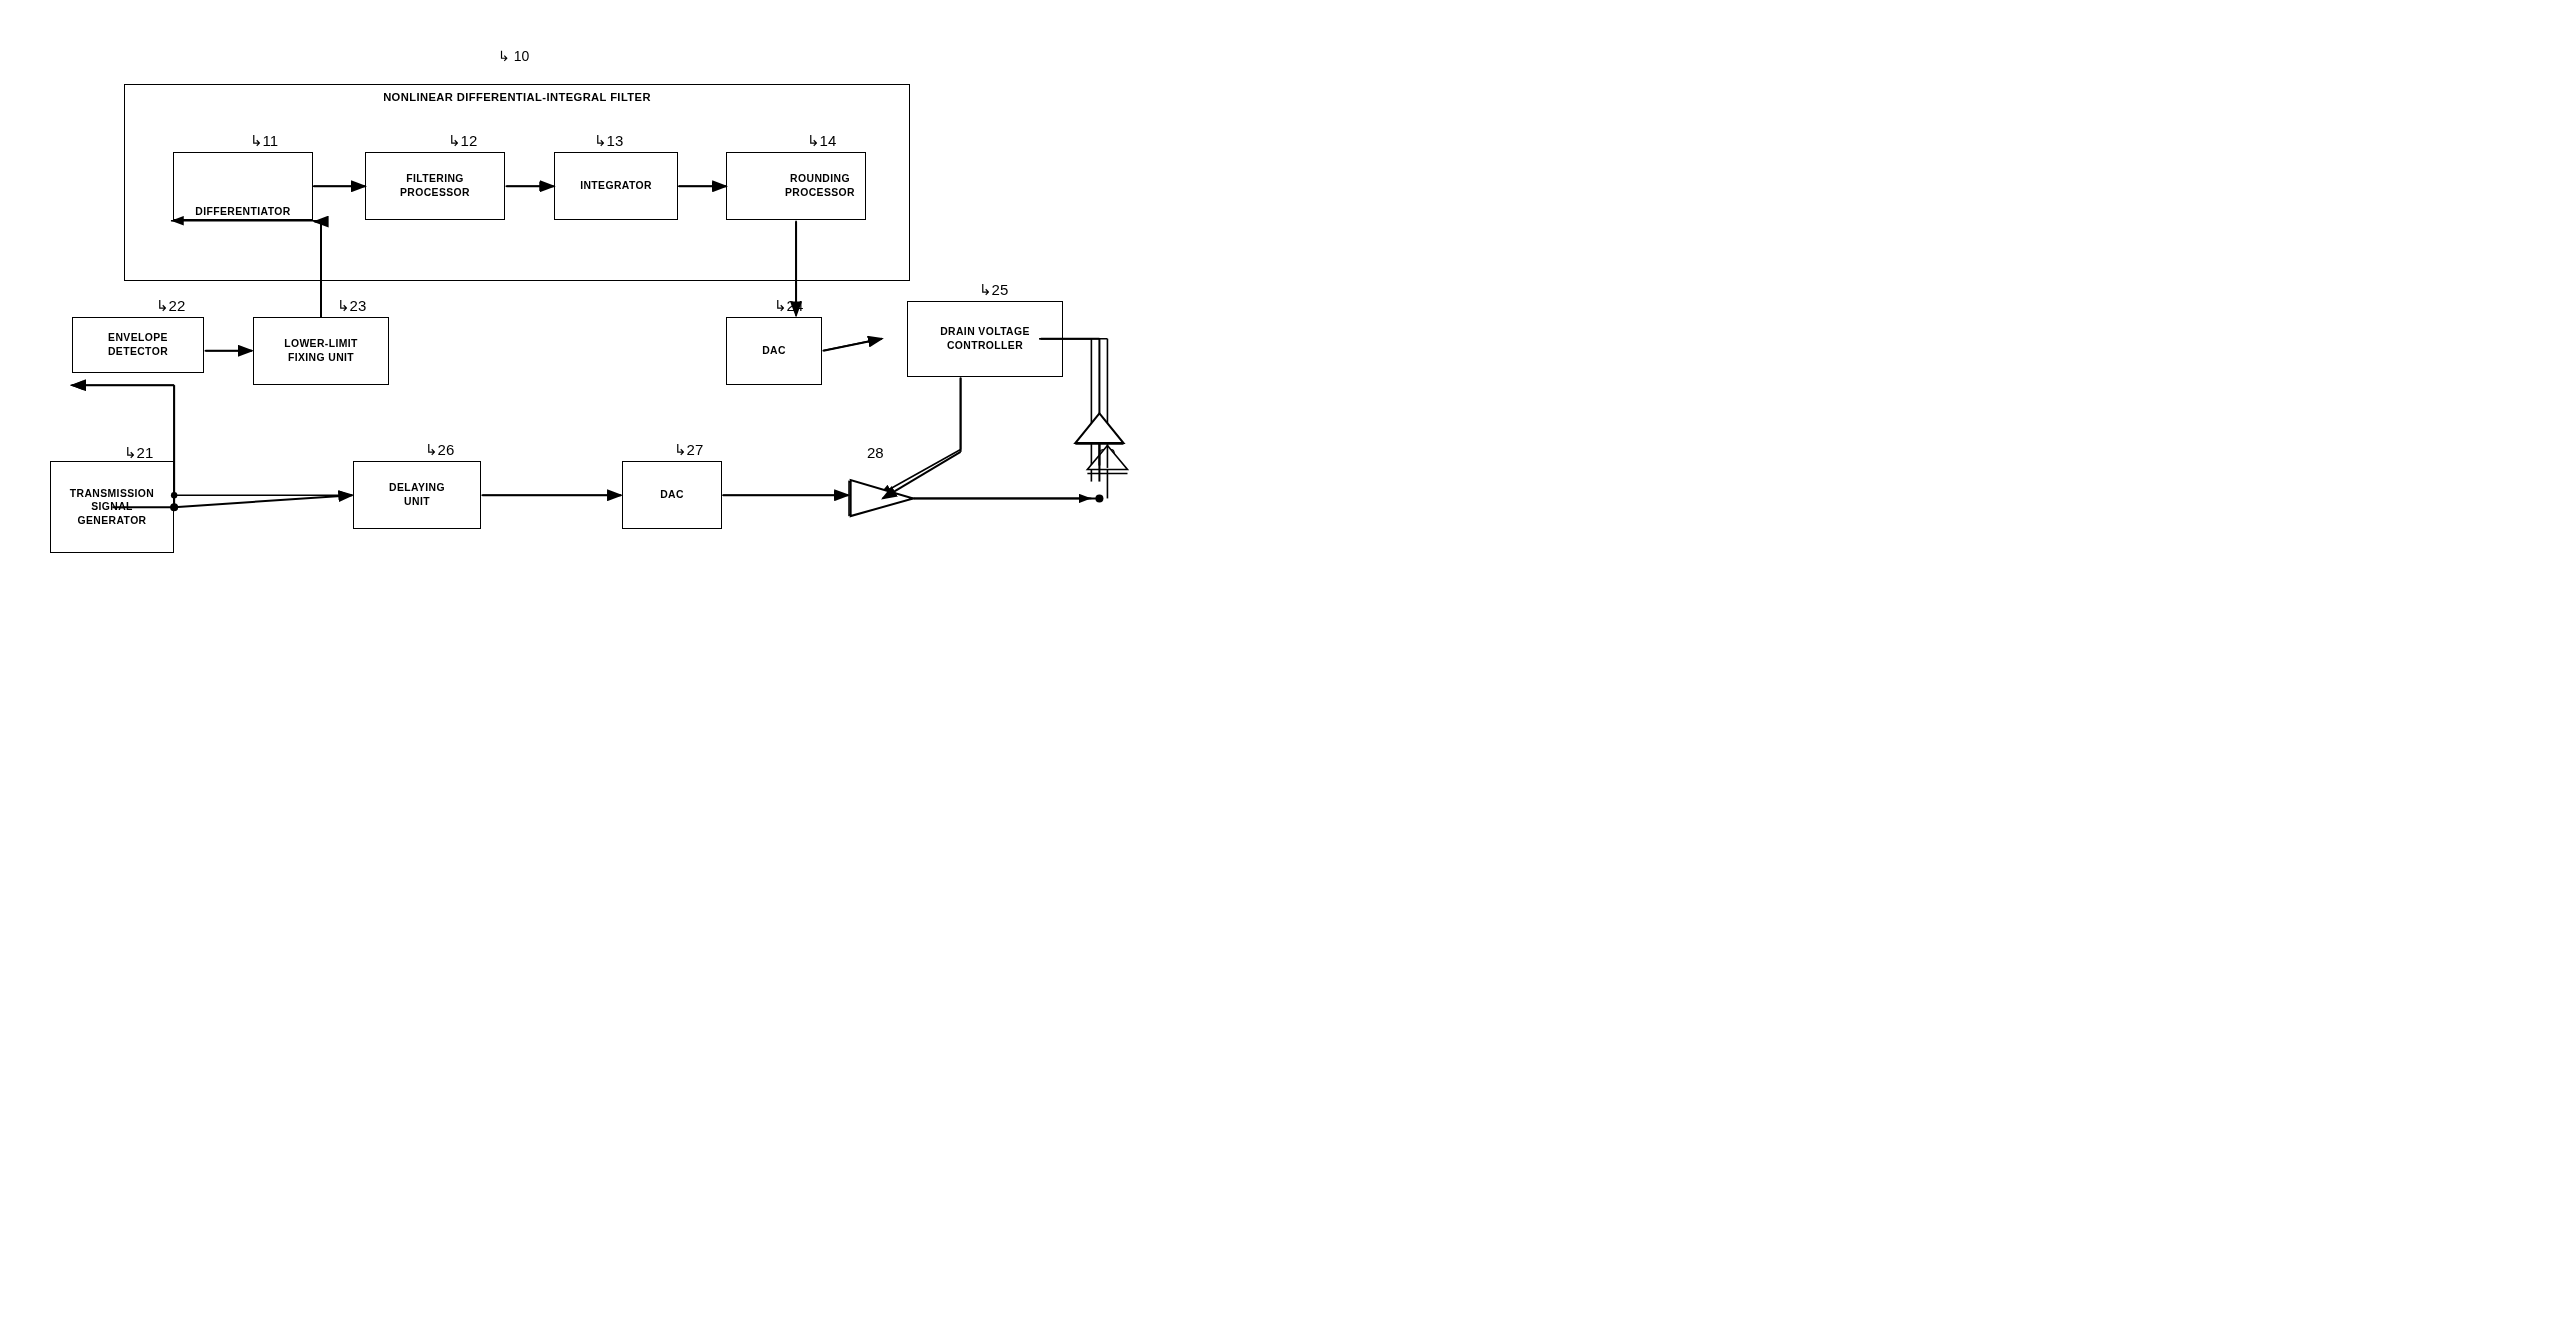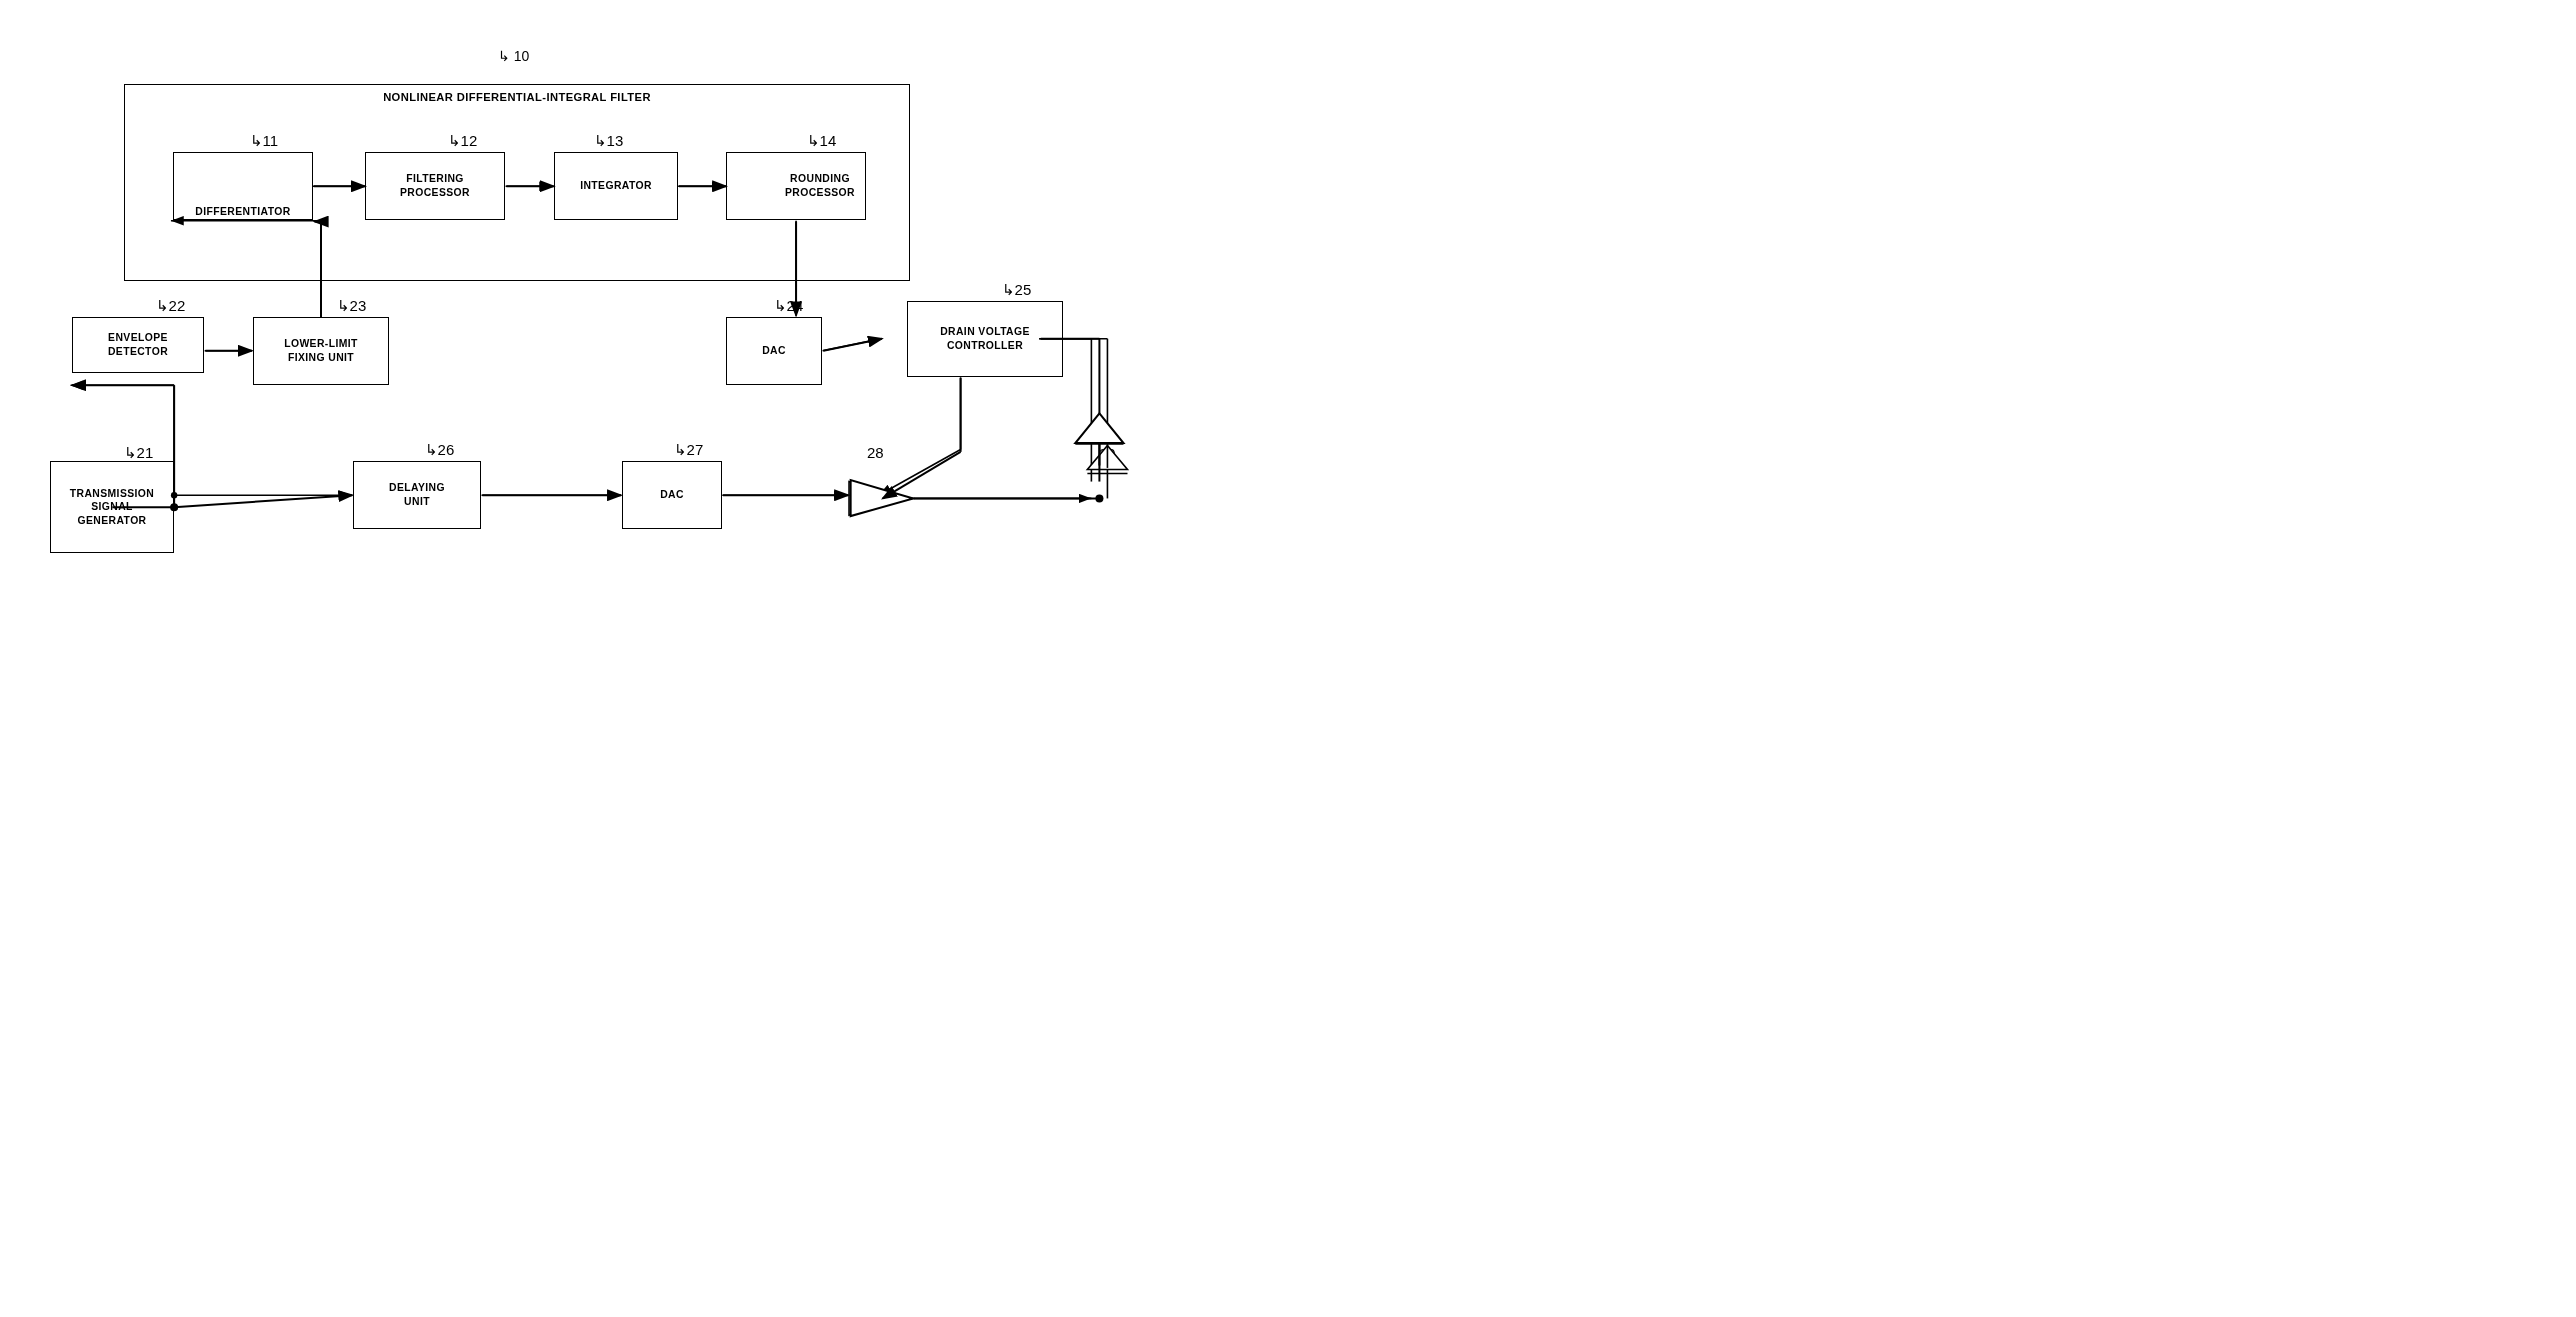--- a/index.html
+++ b/index.html
@@ -101,21 +101,21 @@
   <div class="label-ref" style="left:337px; top:297px;">↳23</div>
 
   <div class="block" style="left:726px; top:317px; width:96px; height:68px;">
     <span>DAC</span>
   </div>
   <div class="label-ref" style="left:774px; top:297px;">↳24</div>
 
   <div class="block" style="left:883px; top:301px; width:156px; height:76px;margin-left:24px;">
     <span>DRAIN VOLTAGE<br>CONTROLLER</span>
   </div>
-  <div class="label-ref" style="left:979px; top:281px;margin-left:23px;">↳25</div>
+  <div class="label-ref" style="left:979px; top:281px;">↳25</div>
 
   <div class="block" style="left:50px; top:461px; width:124px; height:92px;">
     <span>TRANSMISSION<br>SIGNAL<br>GENERATOR</span>
   </div>
   <div class="label-ref" style="left:124px; top:444px;">↳21</div>
 
   <div class="block" style="left:353px; top:461px; width:128px; height:68px;">
     <span>DELAYING<br>UNIT</span>
   </div>
   <div class="label-ref" style="left:425px; top:441px;">↳26</div>

